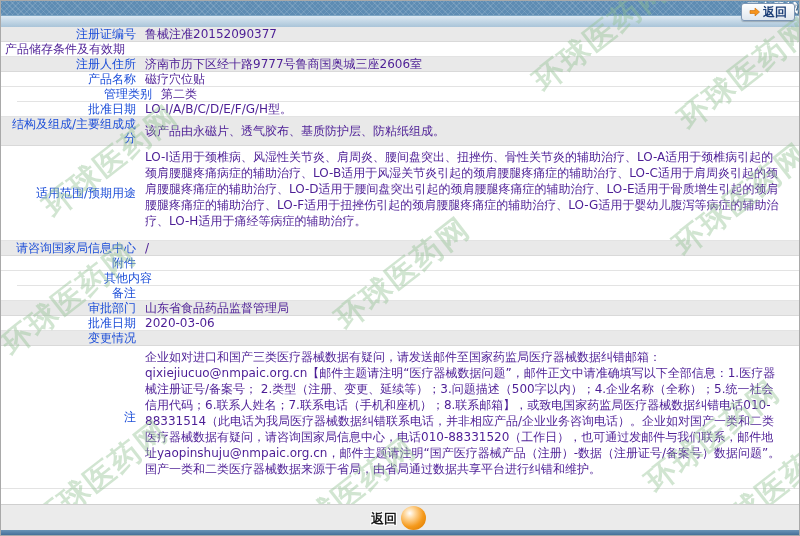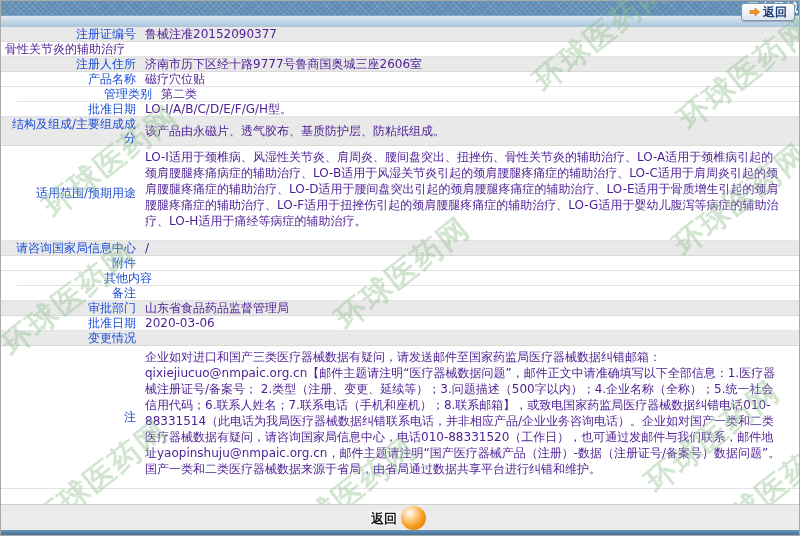--- a/index.html
+++ b/index.html
@@ -80,21 +80,21 @@
       <span>返回</span>
     </button>
   </div>
 
   <div class="rows">
     <div class="row">
       <div class="row-label">注册证编号</div>
       <div class="row-value">鲁械注准20152090377</div>
     </div>
     <div class="row">
-      <div class="row-value">骨性关节炎的辅助治疗</div>
+      <div class="row-value">产品储存条件及有效期</div>
     </div>
     <div class="row">
       <div class="row-label">注册人住所</div>
       <div class="row-value">济南市历下区经十路9777号鲁商国奥城三座2606室</div>
     </div>
     <div class="row">
       <div class="row-label">产品名称</div>
       <div class="row-value">磁疗穴位贴</div>
     </div>
     <div class="row">

